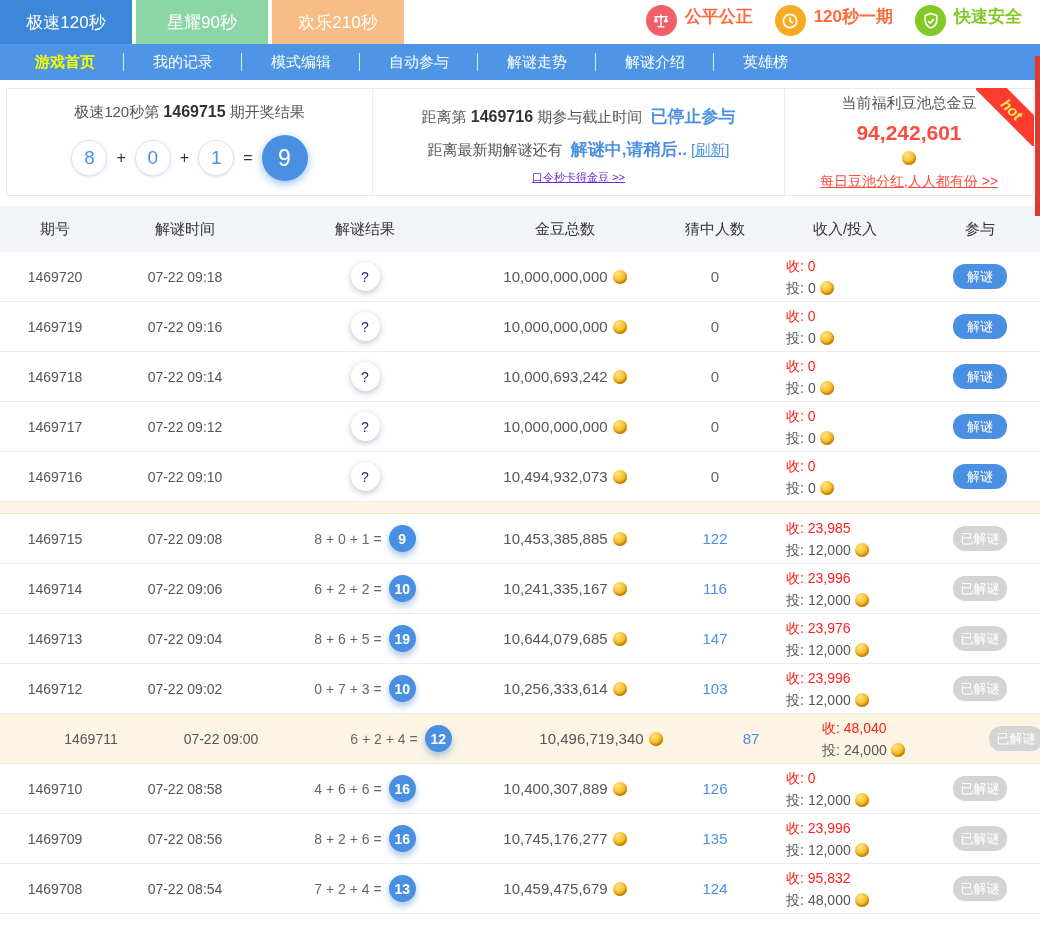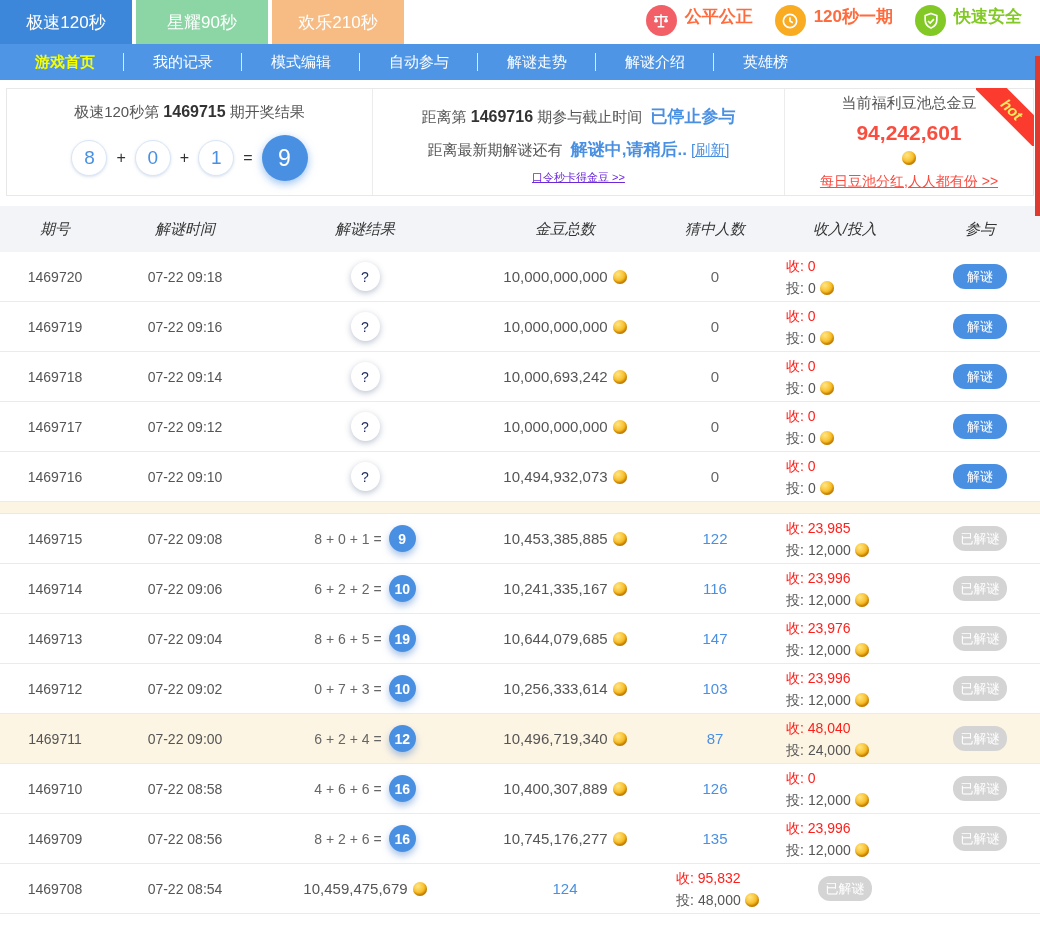--- a/index.html
+++ b/index.html
@@ -58,23 +58,23 @@
   .ribbon-inner {
     position: absolute; top: 10px; right: -26px; width: 96px; transform: rotate(45deg);
     background: #fb3b2e; color: #ffe95e; font-style: italic; font-size: 15px; font-weight: bold;
     text-align: center; padding: 3px 0;
   }
   .edge-strip { position: absolute; top: 56px; right: 0; width: 5px; height: 160px; background: #dd3b30; z-index: 6; }
   
   .table { margin-top: 10px; }
   .thead, .row { display: grid; grid-template-columns: 110px 150px 210px 190px 110px 150px 120px; align-items: center; }
   .thead { height: 46px; background: #f2f4f7; color: #333; font-size: 15px; }
-  .thead > div { text-align: center; font-style: italic; }
+  .thead > div { text-align: center; }
   .row { height: 50px; border-bottom: 1px solid #ebebeb; background: #fff; font-size: 14px; color: #555; }
-  .row.highlight { background: #fdf5e4; }
+  .row.highlight { background: #fdf5e4; padding-left: 36px; }
   .row > div { text-align: center; }
   .sep-band { height: 12px; background: #fdf5e4; border-bottom: 1px solid #f3e9d3; }
   .cell-issue, .cell-time { font-size: 14px; color: #555; }
   .q-circle {
     width: 29px; height: 29px; border-radius: 50%; background: #fff; margin: 0 auto;
     box-shadow: 0 2px 6px rgba(60,80,120,.35); color: #1c2d5e; font-size: 14px;
     display: flex; align-items: center; justify-content: center;
   }
   .eq { display: flex; align-items: center; justify-content: center; gap: 7px; color: #666; }
   .sum-circle {
@@ -508,20 +508,26 @@
             <span class="coin"></span>
           </div>
     </div>
     <div class="cell-action">
       <button class="btn done">已解谜</button>
     </div>
   </div>
       <div class="row">
     <div class="cell-issue">1469708</div>
     <div class="cell-time">07-22 08:54</div>
+    <div class="cell-result">
+          <div class="eq">
+            <span>7 + 2 + 4 =</span>
+            <div class="sum-circle">13</div>
+          </div>
+        </div>
     <div class="cell-pool">
       <span class="pool-num">10,459,475,679</span>
       <span class="coin"></span>
     </div>
     <div class="cell-winners done">124</div>
     <div class="cell-inout">
       <div class="income"><span class="lab">收:</span> <span class="val">95,832</span></div>
       <div class="invest">
             <span class="lab">投:</span> 
             <span class="val">48,000</span> 

